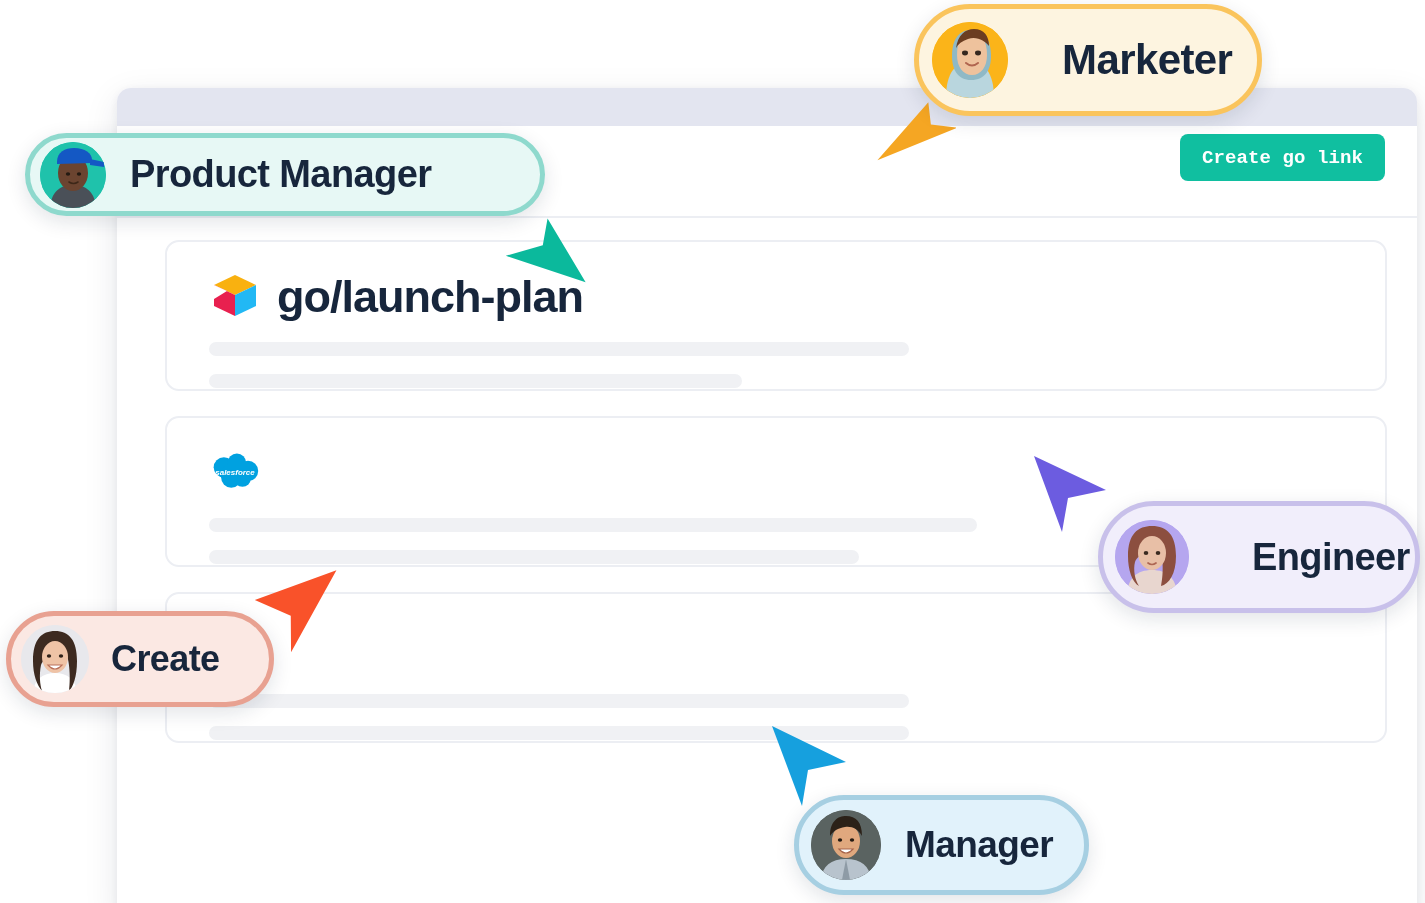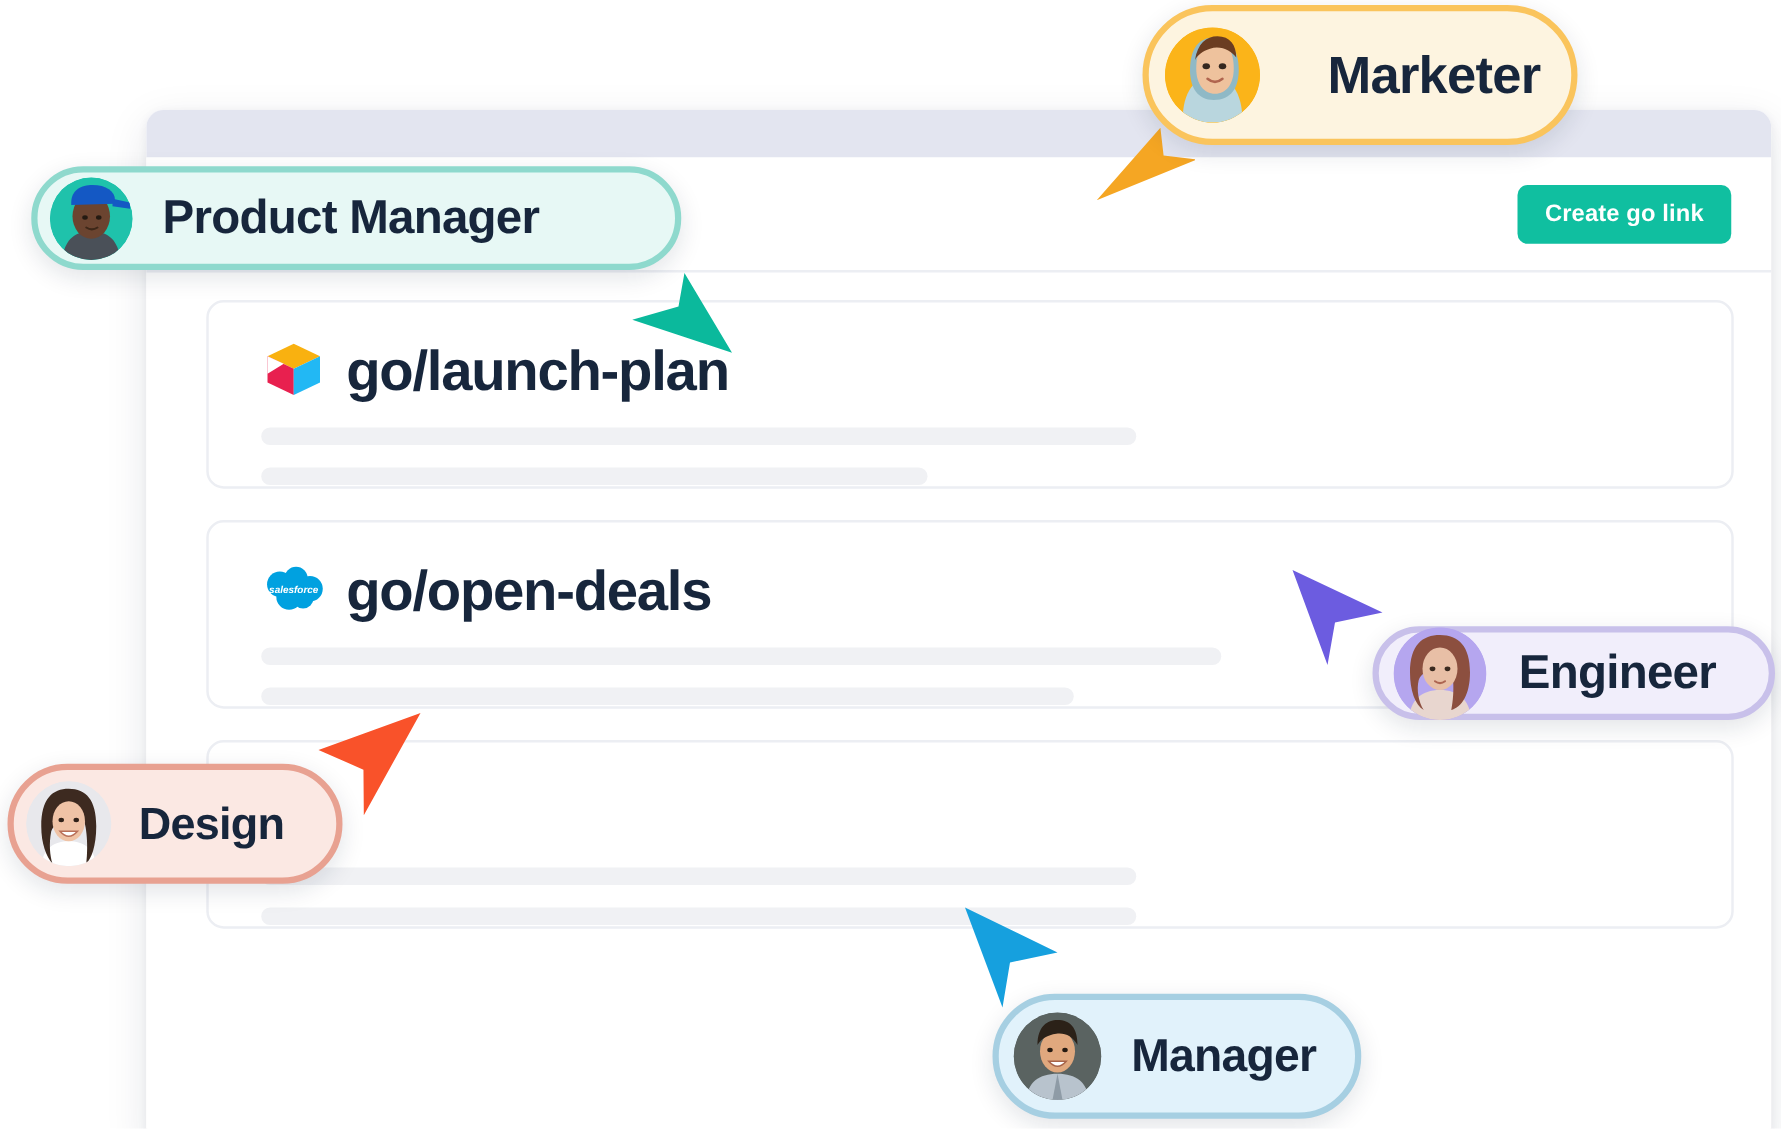--- a/index.html
+++ b/index.html
@@ -47,30 +47,30 @@
     background: #ffffff;
   }
   .toolbar {
     position: relative;
     height: 90px;
     border-bottom: 2px solid #eceef3;
   }
   .create-btn {
     position: absolute;
     right: 32px;
-    top: 22px;
+    top: 8px;
     background: #10bfa0;
     color: #ffffff;
     border: none;
     border-radius: 8px;
     padding: 0 22px;
     height: 47px;
     font-size: 19px;
     font-weight: 700;
-    font-family: Liberation Sans, sans-serif;
+    font-family: Liberation Mono, monospace;
     letter-spacing: 0.1px;
     cursor: pointer;
   }
 
   
   .cards {
     padding: 22px 30px 0 48px;
   }
   .link-card {
     position: relative;
@@ -161,24 +161,25 @@
     background: #e7f8f5;
     border: 5px solid #8ed9cd;
     padding: 0 0 0 10px;
   }
   #pill-pm .avatar { width: 66px; height: 66px; background: #1fc2ab; }
   #pill-pm .label { font-size: 38px; margin-left: 24px; }
 
   
   #pill-engineer {
     left: 1098px; top: 501px;
-    width: 322px; height: 75px;
+    width: 322px; height: 112px;
     background: #f1eefb;
     border: 5px solid #c8c0ea;
     padding: 0 0 0 12px;
+    gap: 37px;
   }
   #pill-engineer .avatar { width: 74px; height: 74px; background: #b5a6ef; }
   #pill-engineer .label { font-size: 38px; margin-left: 26px; }
 
   
   #pill-sales {
     left: 6px; top: 611px;
     width: 268px; height: 96px;
     background: #fbe8e3;
     border: 5px solid #e8a191;
@@ -245,21 +246,20 @@
                   <circle cx="16" cy="15" r="11"></circle>
                   <circle cx="30" cy="10" r="10"></circle>
                   <circle cx="42" cy="19" r="11"></circle>
                   <circle cx="24" cy="26" r="11"></circle>
                   <circle cx="36" cy="27" r="9"></circle>
                   <rect x="12" y="14" width="34" height="14" rx="7"></rect>
                 </g>
                 <text x="28" y="23" text-anchor="middle" fill="#ffffff" font-family="'Liberation Sans', sans-serif" font-size="8.6" font-style="italic" font-weight="700">salesforce</text>
               </svg>
             </span>
-            <span class="card-title">go/open-deals</span>
           </div>
           <div class="skeleton sk-c"></div>
           <div class="skeleton sk-d"></div>
         </div>
 
         <div class="link-card">
           <div class="card-head">
             <span class="card-icon">
               <svg width="38" height="56" viewBox="0 0 38 56" aria-hidden="true">
                 <path d="M10 0h9v9.3h-9a4.65 4.65 0 0 1 0-9.3z" fill="#f24e1e"></path>
@@ -350,21 +350,21 @@
       <svg width="100%" height="100%" viewBox="0 0 68 68" aria-hidden="true">
         <circle cx="34" cy="34" r="34" fill="#e8e8ec"></circle>
         <path d="M12 68 C13 54 22 48 34 48 C46 48 55 54 56 68 Z" fill="#ffffff"></path>
         <path d="M12 36 C12 14 21 6 34 6 C48 6 56 15 56 36 C56 52 52 62 48 66 C50 50 48 32 44 26 C36 32 24 30 20 40 C18 50 19 60 21 66 C16 60 12 50 12 36Z" fill="#3d2a20"></path>
         <ellipse cx="34" cy="32" rx="13" ry="16" fill="#efc3a6"></ellipse>
         <ellipse cx="28" cy="31" rx="2.2" ry="1.8" fill="#2f2119"></ellipse>
         <ellipse cx="40" cy="31" rx="2.2" ry="1.8" fill="#2f2119"></ellipse>
         <path d="M27 40 Q34 48 41 40 Z" fill="#ffffff" stroke="#b9705a" stroke-width="1.2"></path>
       </svg>
     </span>
-    <span class="label">Design</span>
+    <span class="label">Create</span>
   </div>
 
   <div class="pill" id="pill-design">
     <span class="avatar">
       <svg width="100%" height="100%" viewBox="0 0 70 70" aria-hidden="true">
         <circle cx="35" cy="35" r="35" fill="#5a6361"></circle>
         <path d="M10 70 C11 56 20 49 35 49 C50 49 59 56 60 70 Z" fill="#b8c3cd"></path>
         <path d="M35 49 L31 70 L39 70 Z" fill="#8e9ba6"></path>
         <ellipse cx="35" cy="31" rx="14" ry="17" fill="#e0a87e"></ellipse>
         <path d="M19 26 C19 11 27 6 35 6 C45 6 51 12 51 26 C47 19 41 16 34 17 C27 18 22 21 19 26Z" fill="#2b2118"></path>

